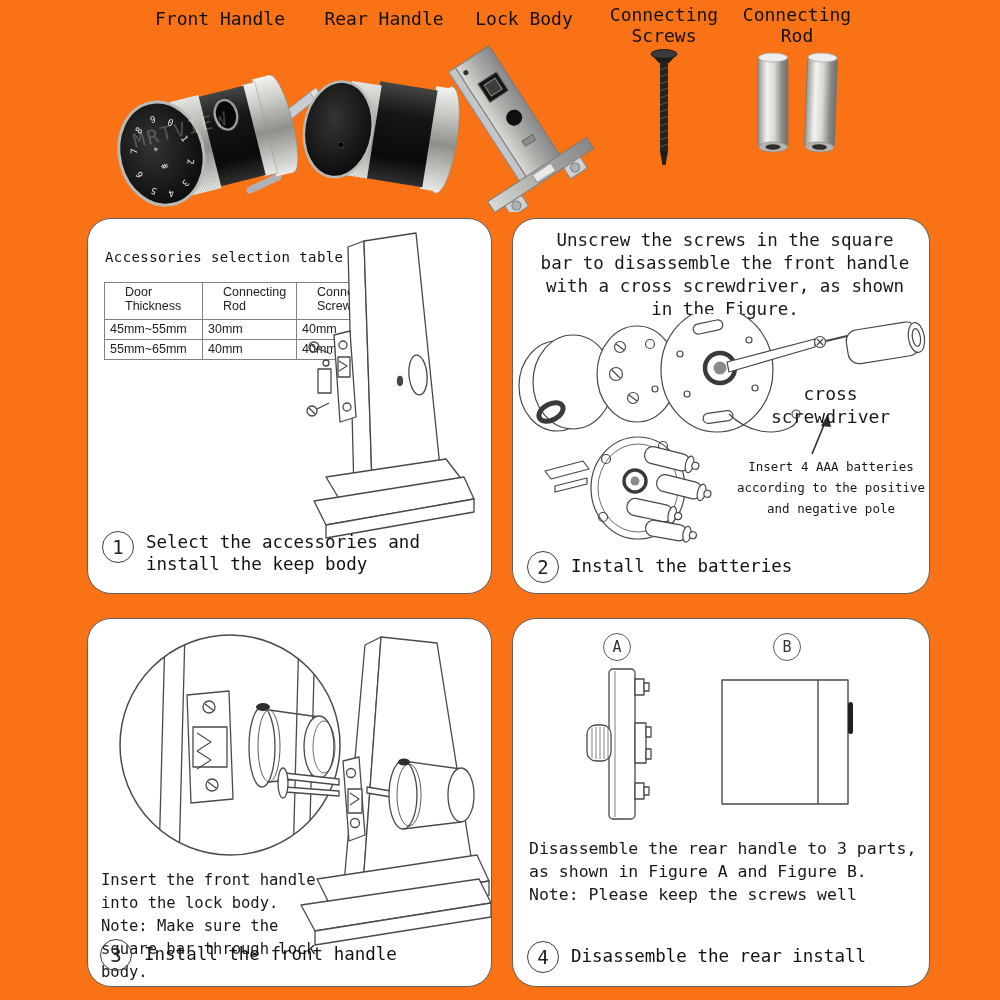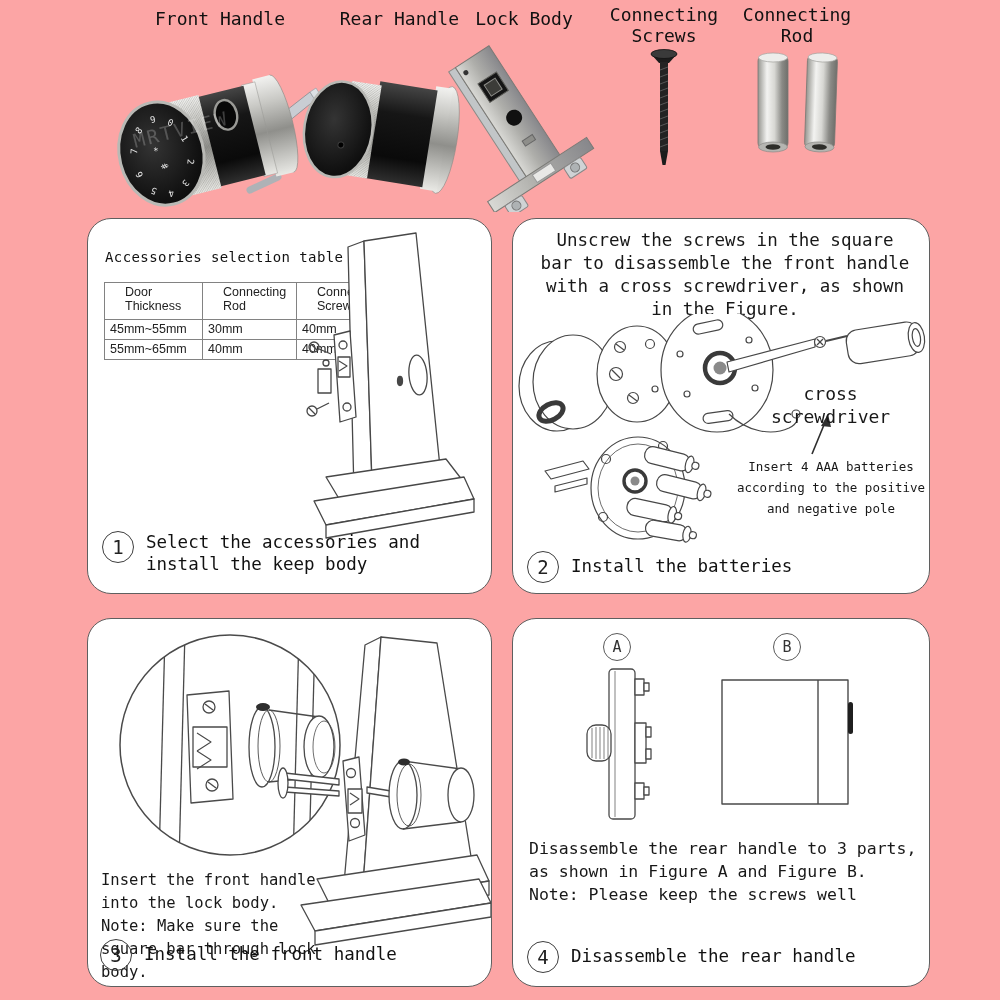--- a/index.html
+++ b/index.html
@@ -1,16 +1,16 @@
 <!DOCTYPE html>
 <html><head>
 <meta charset="utf-8">
 <style>
   html,body{margin:0;padding:0;background:#fff;}
-  .page{position:relative;width:1000px;height:1000px;background:#fca5a5;overflow:hidden;
+  .page{position:relative;width:1000px;height:1000px;background:#f97316;overflow:hidden;
         font-family:"DejaVu Sans Mono", monospace;color:#1c1c1c;}
   .abs{position:absolute;}
   .preline{white-space:pre-line;}
   .part-label{font-size:18px;line-height:21px;text-align:center;color:#111;}
   .panel{position:absolute;border:1.6px solid #5f5f5f;border-radius:24px;background:#fff;}
   .instr{font-size:17.5px;line-height:23px;color:#181818;text-align:center;}
   .caption-row{position:absolute;display:flex;align-items:flex-start;gap:12px;}
   .step-circle{display:flex;align-items:center;justify-content:center;width:30px;height:30px;
                border:1.7px solid #3e3e3e;border-radius:50%;font-size:19px;color:#222;flex:0 0 auto;}
   .caption-text{font-size:17.5px;line-height:22px;color:#111;}
@@ -68,21 +68,21 @@
       <pattern id="knurlP" width="2.6" height="2.6" patternUnits="userSpaceOnUse">
         <path d="M0,2.6 L2.6,0" stroke="#70706a" stroke-width="0.6" opacity="0.5"></path>
       </pattern>
       <clipPath id="c3clip">
           <circle cx="117" cy="118" r="110"></circle>
         </clipPath>
     </defs>
   </svg>
 
   <div class="abs part-label preline" style="left:120px;top:8px;width:200px;">Front Handle</div>
-  <div class="abs part-label preline" style="left:279px;top:8px;width:180px;text-align:right;">Rear Handle</div>
+  <div class="abs part-label preline" style="left:294px;top:8px;width:180px;">Rear Handle</div>
   <div class="abs part-label preline" style="left:444px;top:8px;width:160px;">Lock Body</div>
   <div class="abs part-label preline" style="left:598px;top:4px;width:132px;">Connecting
 Screws</div>
   <div class="abs part-label preline" style="left:733px;top:4px;width:128px;">Connecting
 Rod</div>
 
   <svg class="abs" style="left:98px;top:42px;" width="222" height="168" viewBox="0 0 222 168">
 
     <line x1="160" y1="104" x2="186" y2="92" stroke="#b4b8bc" stroke-width="7" stroke-linecap="round"></line>
     <line x1="152" y1="148" x2="180" y2="135" stroke="#aeb2b6" stroke-width="7" stroke-linecap="round"></line>
@@ -429,17 +429,17 @@
       <line x1="100" y1="6" x2="100" y2="130"></line>
       <rect x="130" y="28" width="5" height="32" rx="2.5" fill="#1f1f1f" stroke="none"></rect>
     </svg>
 
     <div class="abs note4 preline" style="left:16px;top:218px;width:395px;">Disassemble the rear handle to 3 parts,
 as shown in Figure A and Figure B.
 Note: Please keep the screws well</div>
 
     <div class="caption-row" style="left:14px;top:322px;">
       <span class="step-circle">4</span>
-      <span class="caption-text" style="margin-top:4px;">Disassemble the rear handle</span>
+      <span class="caption-text" style="margin-top:4px;">Disassemble the rear install</span>
     </div>
   </div>
 
 </div>
 
 </body></html>

